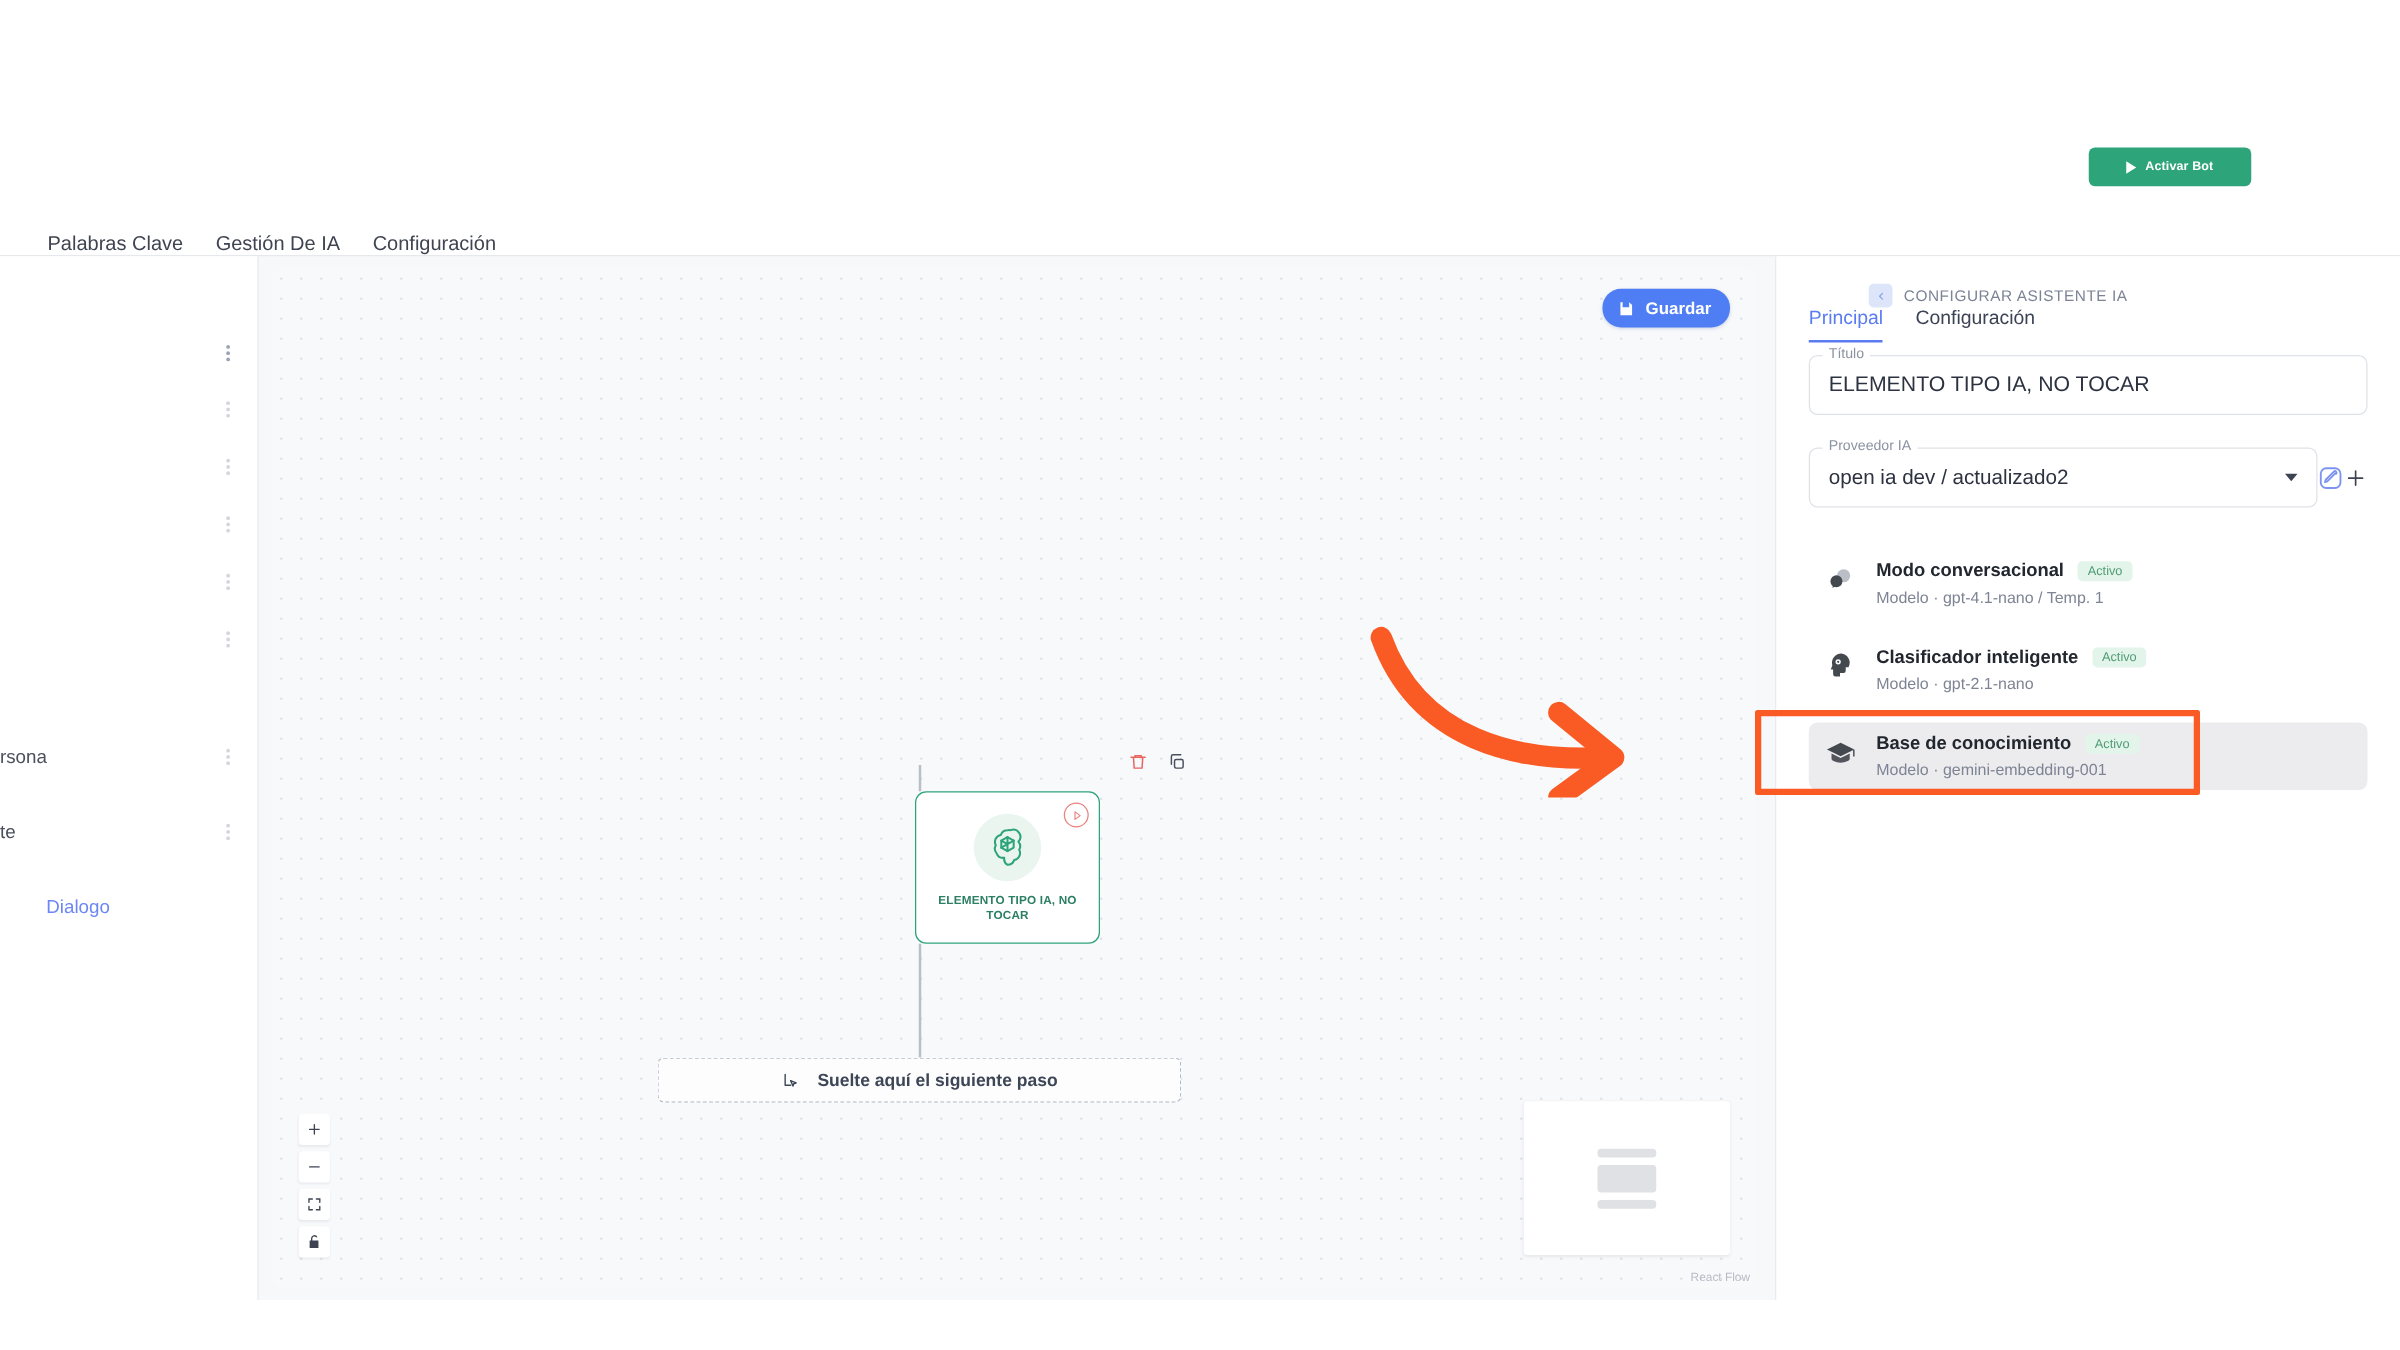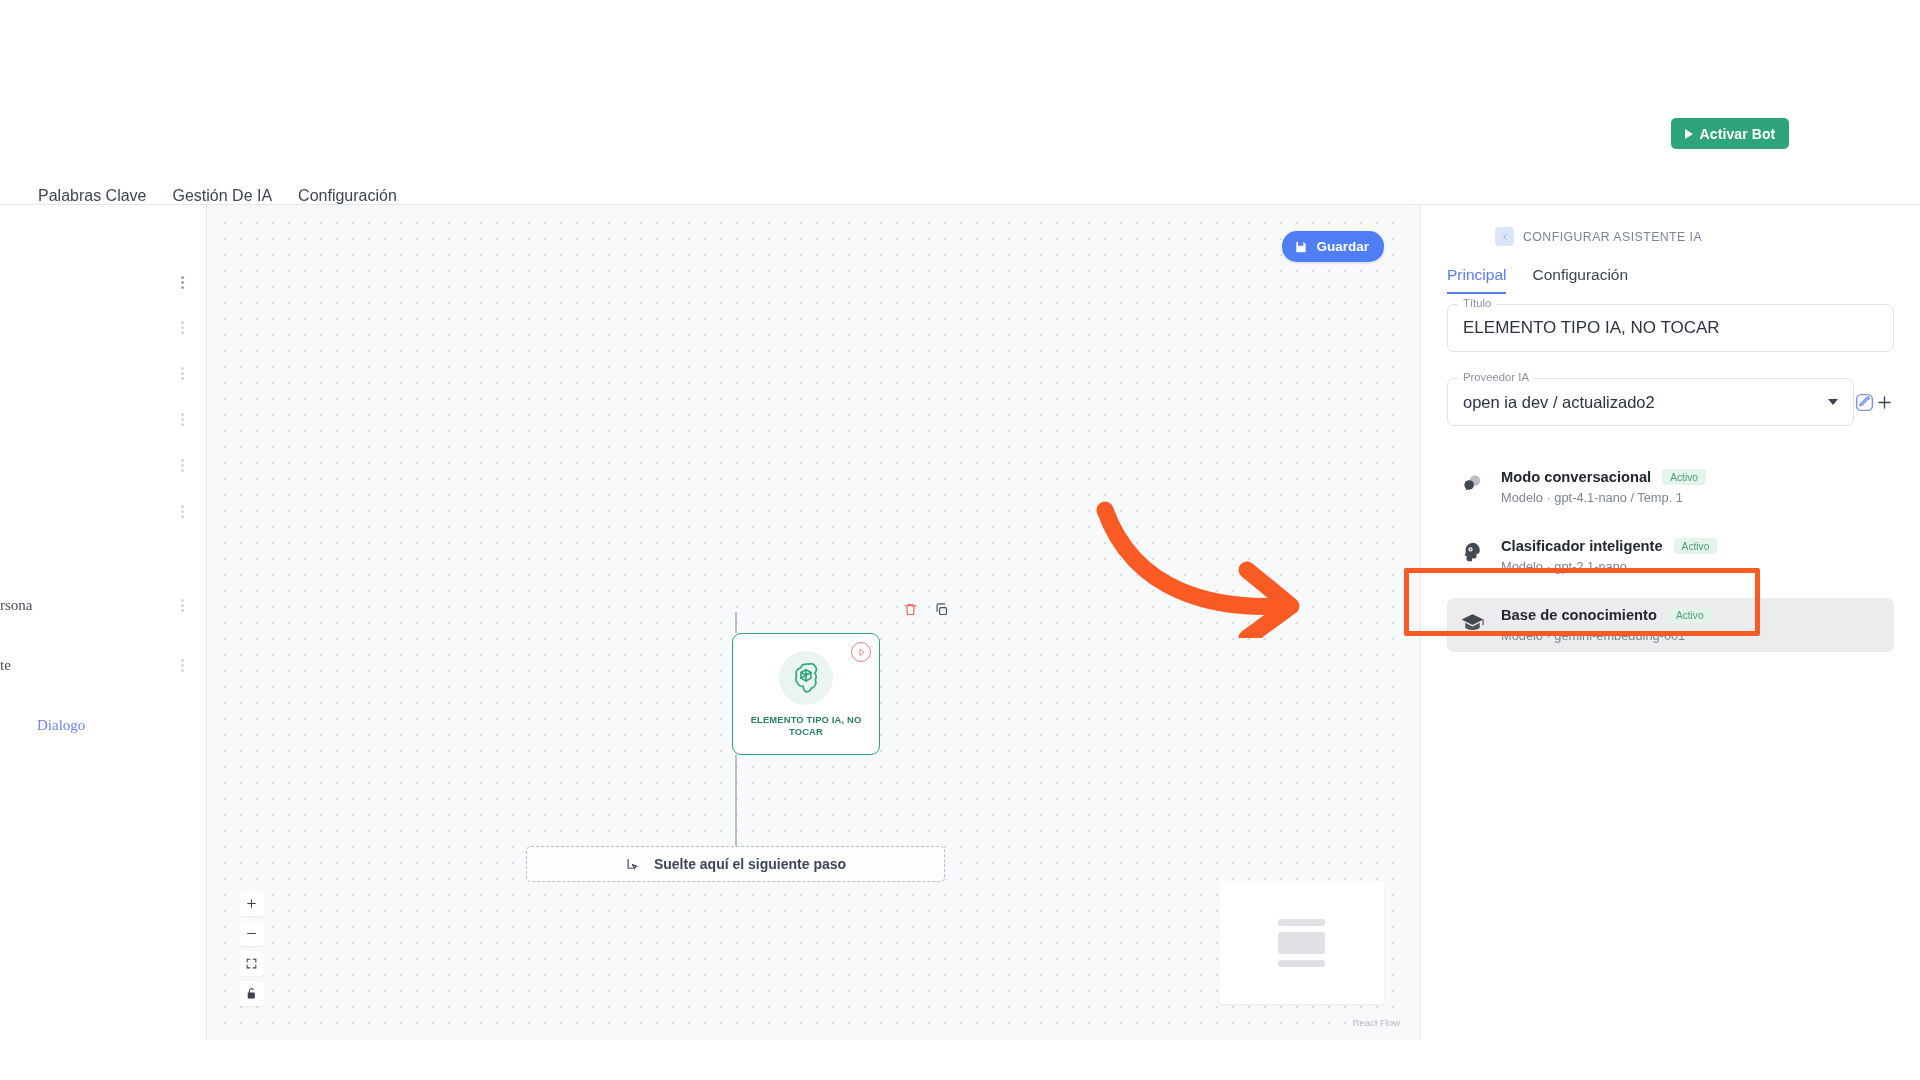--- a/index.html
+++ b/index.html
@@ -7,23 +7,23 @@
     width: 1920px; height: 1080px;
     background: #ffffff;
     font-family: "Liberation Sans", sans-serif;
     overflow: hidden;
   }
   #app { position: relative; width: 1920px; height: 1080px; background: #ffffff; }
 
   
   .activar-bot {
     position: absolute; left: 1671px; top: 118px;
-    width: 118px; height: 31px;
+    width: 130px; height: 31px;
     background: #2ea47a; border: none; border-radius: 5px;
-    color: #ffffff; font-size: 14px; font-weight: 700;
+    color: #ffffff; font-size: 10px; font-weight: 700;
     display: flex; align-items: center; justify-content: center; gap: 7px;
     cursor: pointer; letter-spacing: .1px;
   }
   .activar-bot .play-tri {
     width: 0; height: 0;
     border-left: 8px solid #ffffff;
     border-top: 5px solid transparent;
     border-bottom: 5px solid transparent;
   }
 
@@ -46,21 +46,20 @@
   
   .sidebar {
     position: relative; width: 207px; height: 100%;
     background: #ffffff; border-right: 1px solid #e6e8ec;
     flex-shrink: 0;
   }
   .side-row {
     position: absolute; left: 0; width: 207px; height: 30px;
     display: flex; align-items: center; justify-content: space-between;
     padding: 0 18px 0 0;
-    font-family: Liberation Serif, serif;
   }
   .side-label { font-size: 15px; color: #4a4f5c; white-space: nowrap; padding-left: 0; }
   .side-label.link { color: #6b86f5; padding-left: 37px; }
   .drag-dots {
     display: flex; flex-direction: column; gap: 2px; align-items: center;
     width: 14px; cursor: grab; opacity: .55;
   }
   .drag-dots i { width: 3px; height: 3px; border-radius: 50%; background: #aeb4c0; display: block; }
   .drag-dots.strong { opacity: 1; }
   .drag-dots.strong i { background: #9aa3b4; }
@@ -176,21 +175,21 @@
     background: #ffffff; border-left: 1px solid #e9ebef;
     flex-shrink: 0; padding: 22px 26px 0 26px;
   }
   .panel-head { display: flex; align-items: center; gap: 9px; padding-left: 48px; }
   .back-sq {
     width: 19px; height: 19px; border-radius: 4px; background: #dde5fb;
     display: flex; align-items: center; justify-content: center; cursor: pointer;
   }
   .panel-title { font-size: 12.3px; color: #7b8395; letter-spacing: .45px; }
 
-  .tabs { display: flex; gap: 26px; margin-top: 20px; position: relative; }
+  .tabs { display: flex; gap: 26px; margin-top: 0; position: relative; }
   .tab { font-size: 15.5px; color: #3c4354; cursor: pointer; padding-bottom: 8px; }
   .tab.active { color: #5b7cf0; border-bottom: 2.2px solid #5b7cf0; }
 
   .field { position: relative; margin-top: 10px; }
   .field-box {
     width: 100%; height: 48px; border: 1px solid #dfe2e8; border-radius: 7px;
     display: flex; align-items: center; padding: 0 15px;
     font-size: 17px; color: #2c3240; background: #fff;
   }
   .field-legend {

